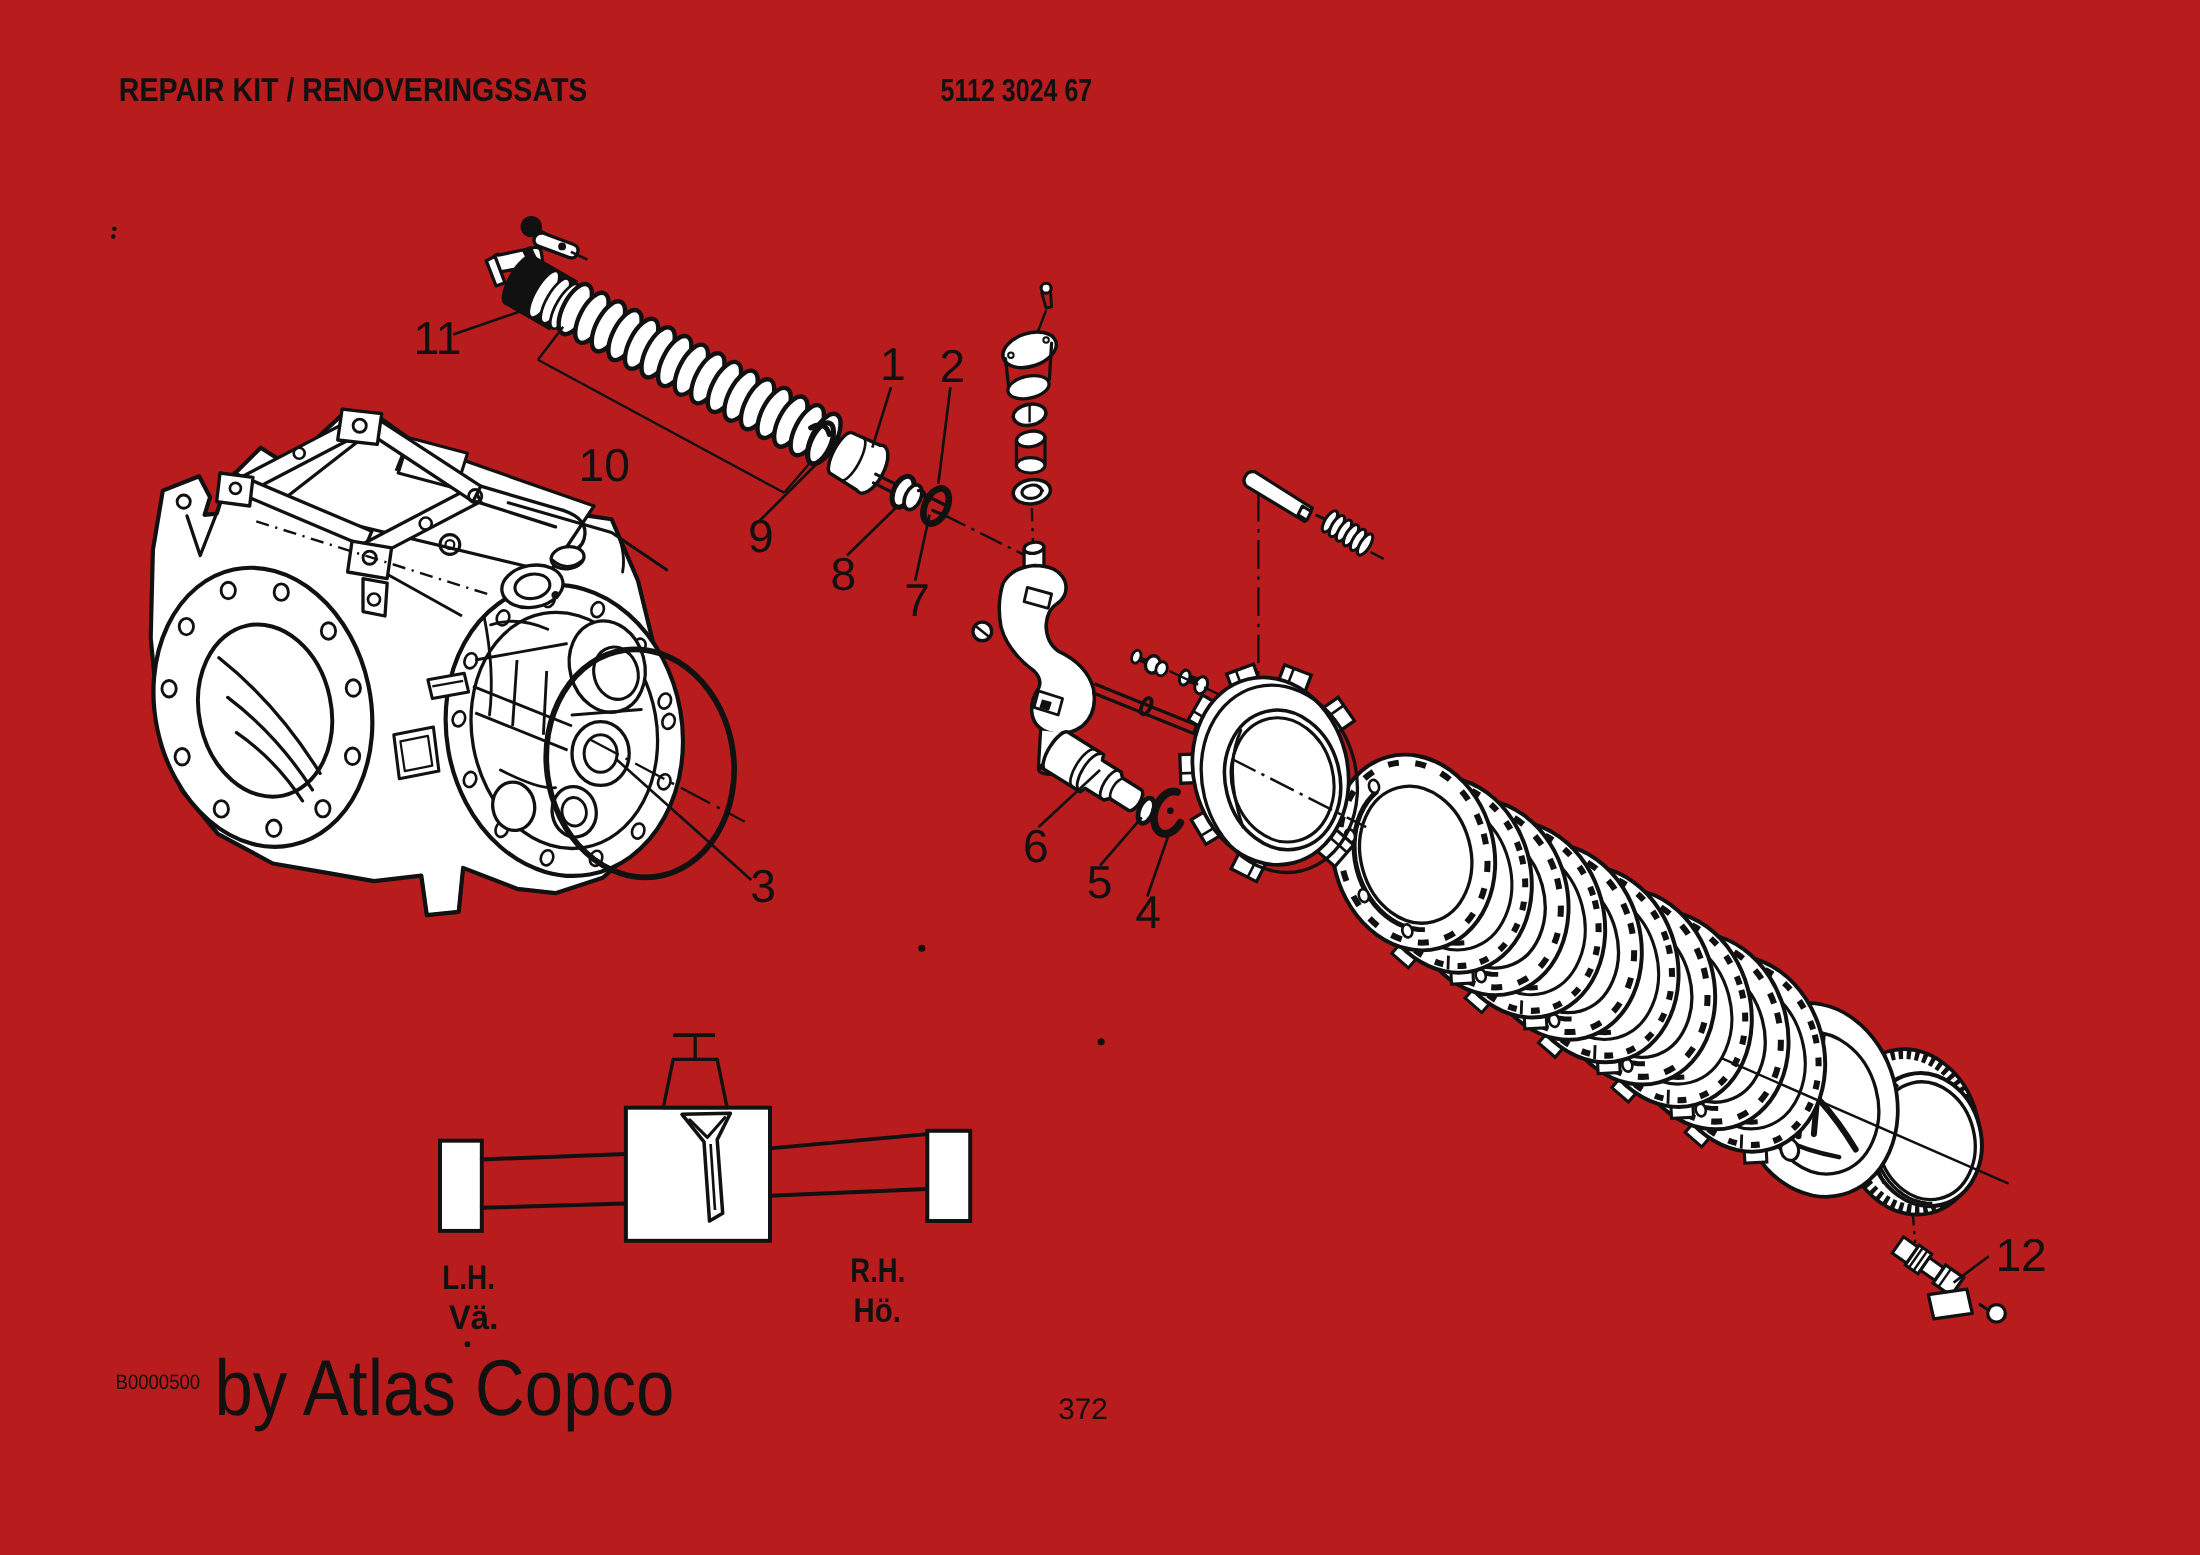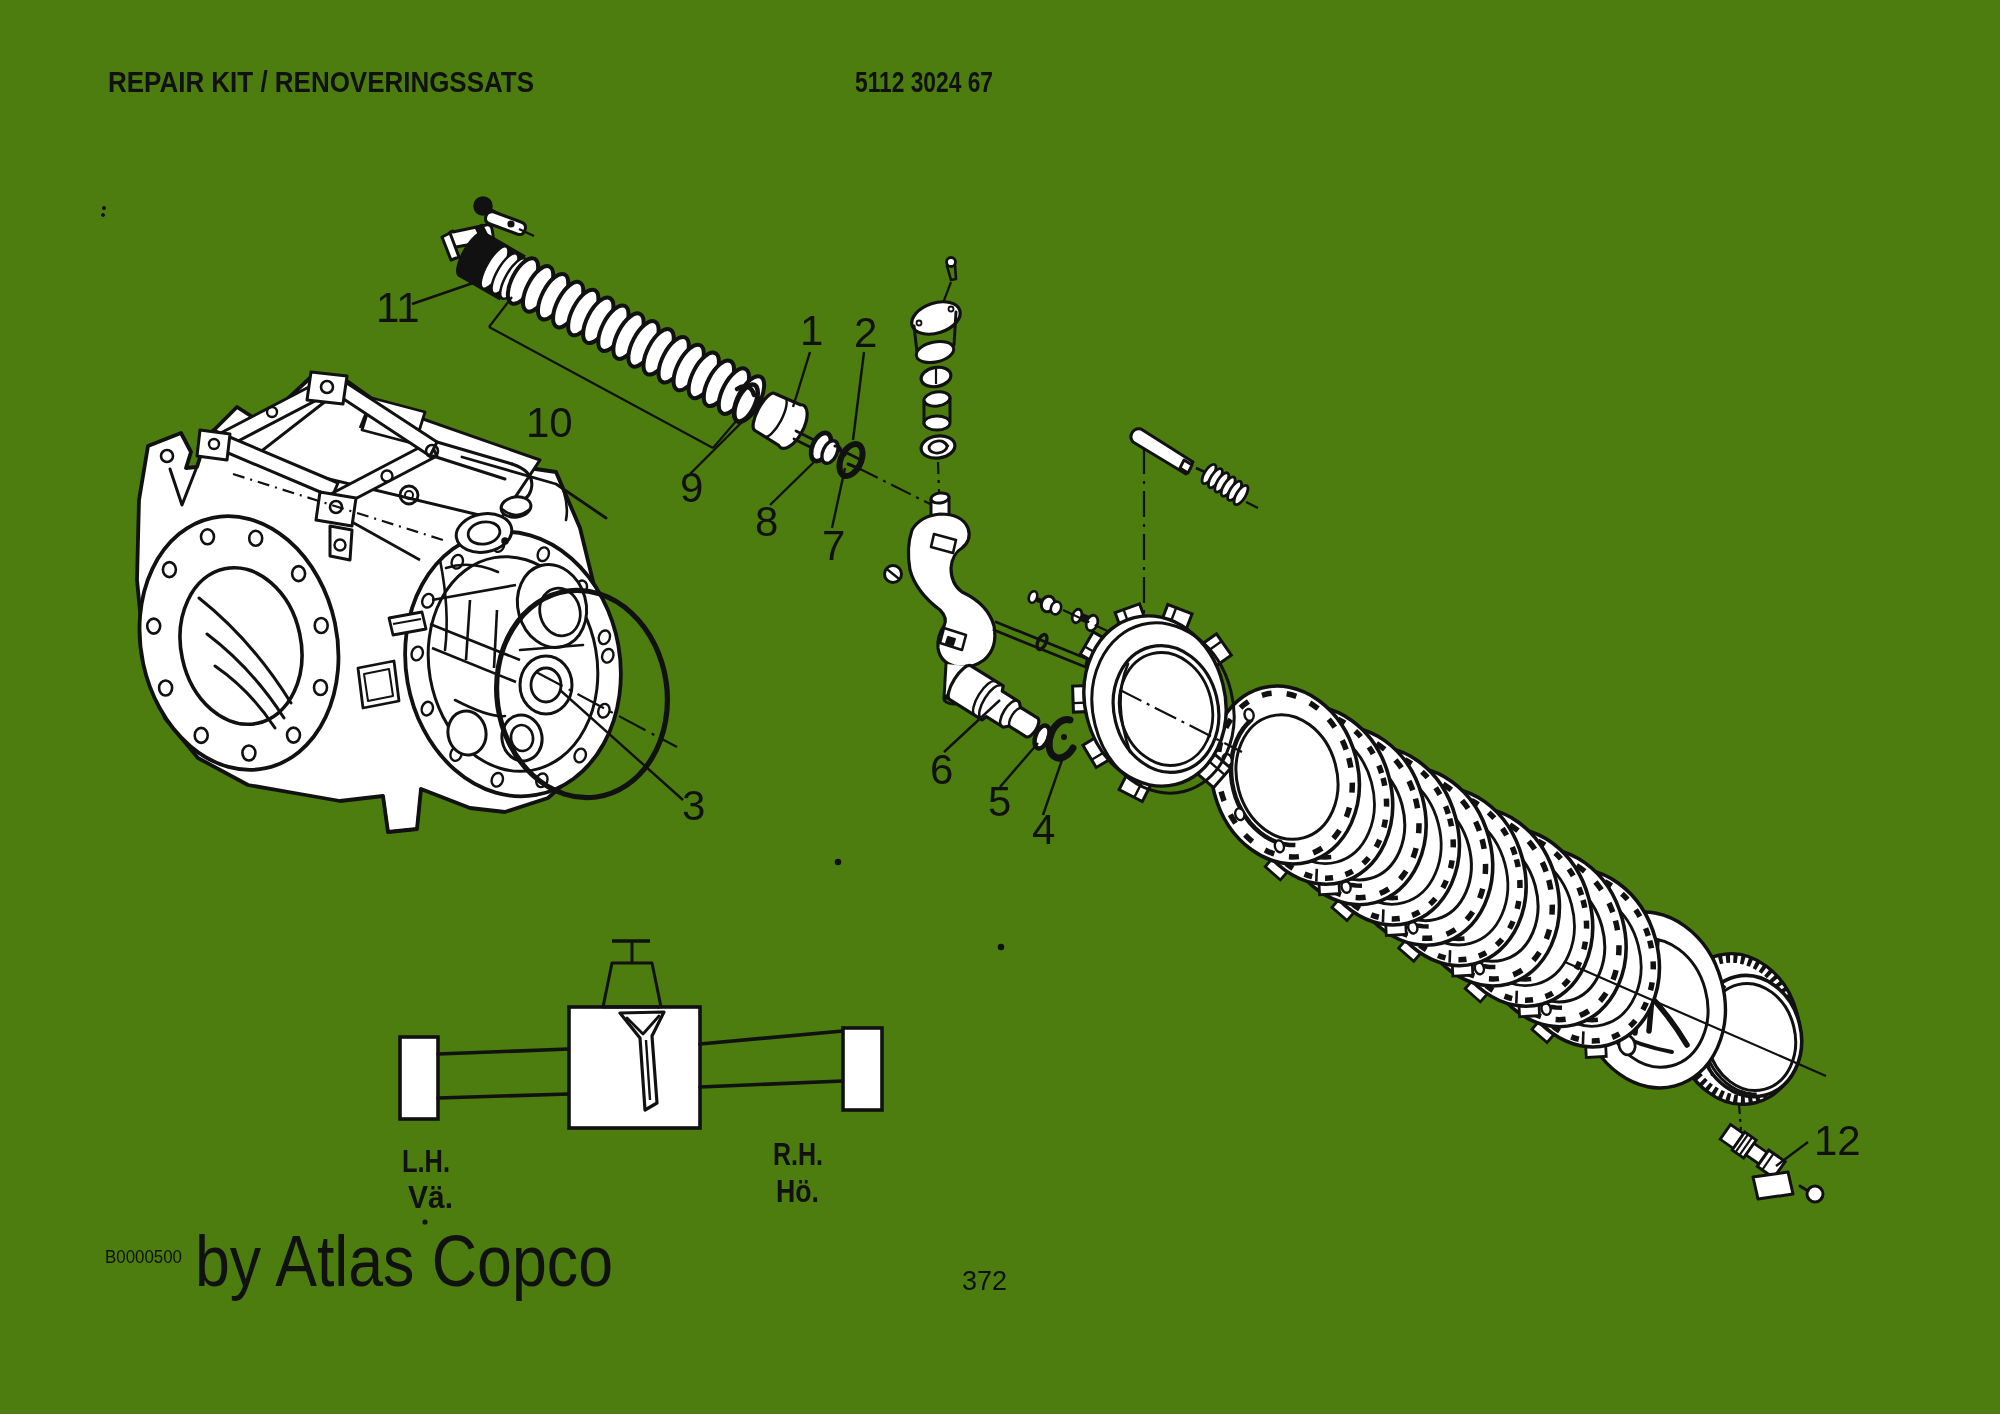--- a/index.html
+++ b/index.html
@@ -1,14 +1,14 @@
 <!DOCTYPE html>
 <html><head><meta charset="utf-8"><style>
 html,body{margin:0;padding:0;background:#fff;}
-#page{position:relative;width:2000px;height:1414px;background:#4d7c0f;overflow:hidden;}
+#page{position:relative;width:2000px;height:1414px;background:#b91c1c;overflow:hidden;}
 </style></head><body>
 <div id="page">
 <svg width="2000" height="1414" viewBox="0 0 2000 1414" xmlns="http://www.w3.org/2000/svg">
 <path d="M148,446 L181,433 L191,452 L186,468 L197,467 L206,438 L237,407 L262,423 L311,377 L347,381 L437,445 L515,466 L556,472 L580,528 L600,610 L616,680 L585,765 L548,798 L505,812 L470,808 L421,789 L417,829 L388,832 L383,796 L340,801 L300,794 L248,785 L198,758 L165,718 L145,662 L137,580 L139,500 Z" fill="white" stroke="#111" stroke-width="3.8" stroke-linejoin="round" stroke-linecap="round"></path>
 <path d="M170,469 L182,505 L196,469" fill="none" stroke="#111" stroke-width="3" stroke-linejoin="round" stroke-linecap="round"></path>
 <ellipse cx="167.0" cy="456.0" rx="6.0" ry="6.0" transform="rotate(0 167.0 456.0)" fill="none" stroke="#111" stroke-width="2.6"></ellipse>
 <ellipse cx="513.0" cy="664.0" rx="107.0" ry="133.0" transform="rotate(-10 513.0 664.0)" fill="white" stroke="#111" stroke-width="3.8"></ellipse>
 <ellipse cx="513.0" cy="664.0" rx="84.0" ry="108.0" transform="rotate(-10 513.0 664.0)" fill="none" stroke="#111" stroke-width="3"></ellipse>
 <ellipse cx="607.8" cy="655.8" rx="5.5" ry="7.0" transform="rotate(20 607.8 655.8)" fill="none" stroke="#111" stroke-width="2.4"></ellipse>
 <ellipse cx="603.9" cy="710.7" rx="5.5" ry="7.0" transform="rotate(20 603.9 710.7)" fill="none" stroke="#111" stroke-width="2.4"></ellipse>

